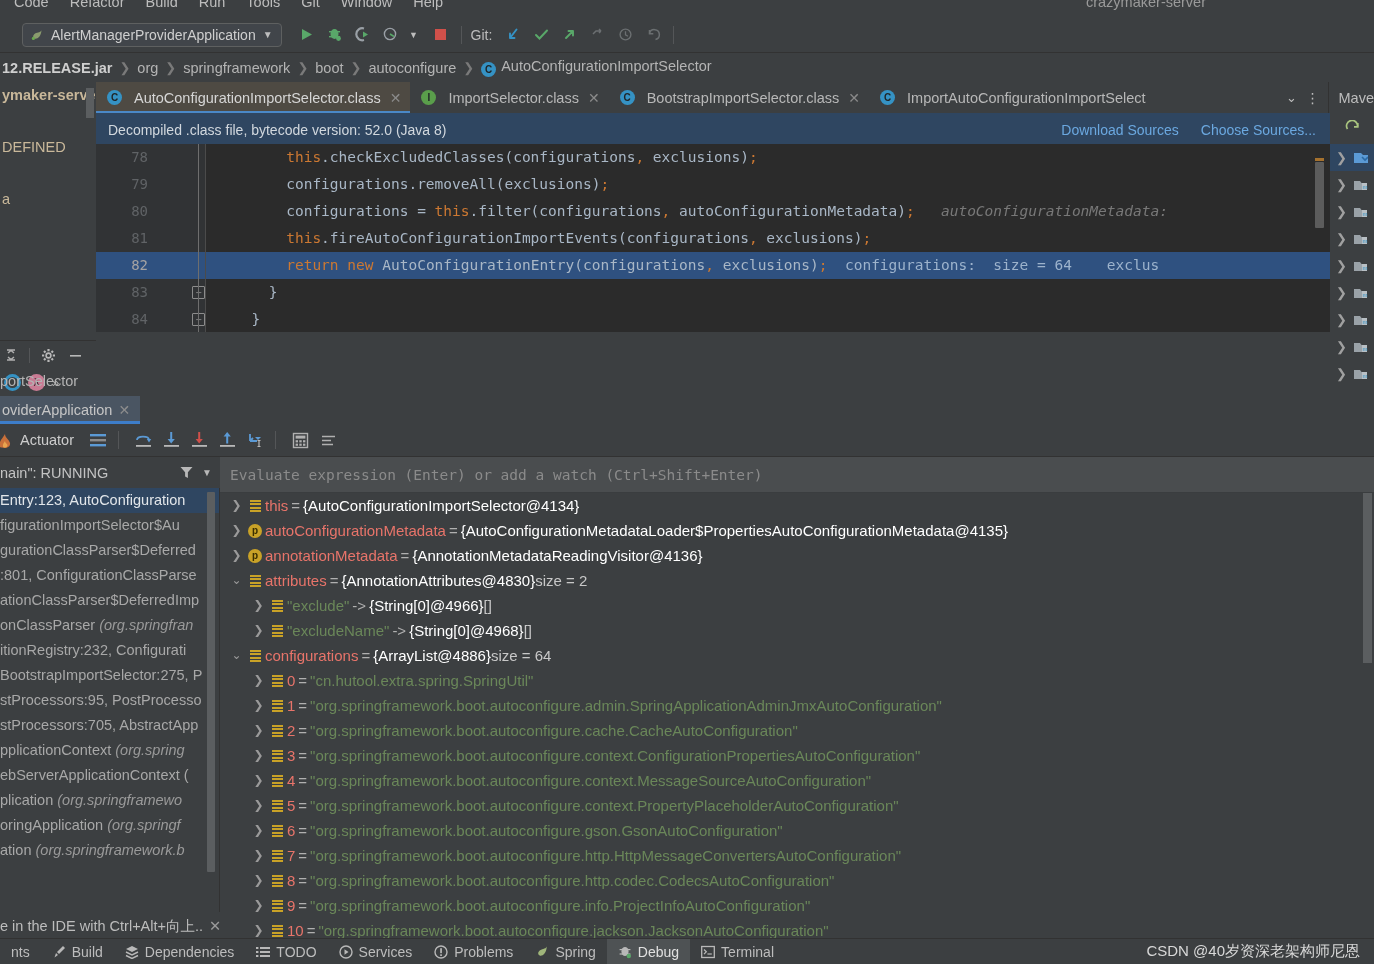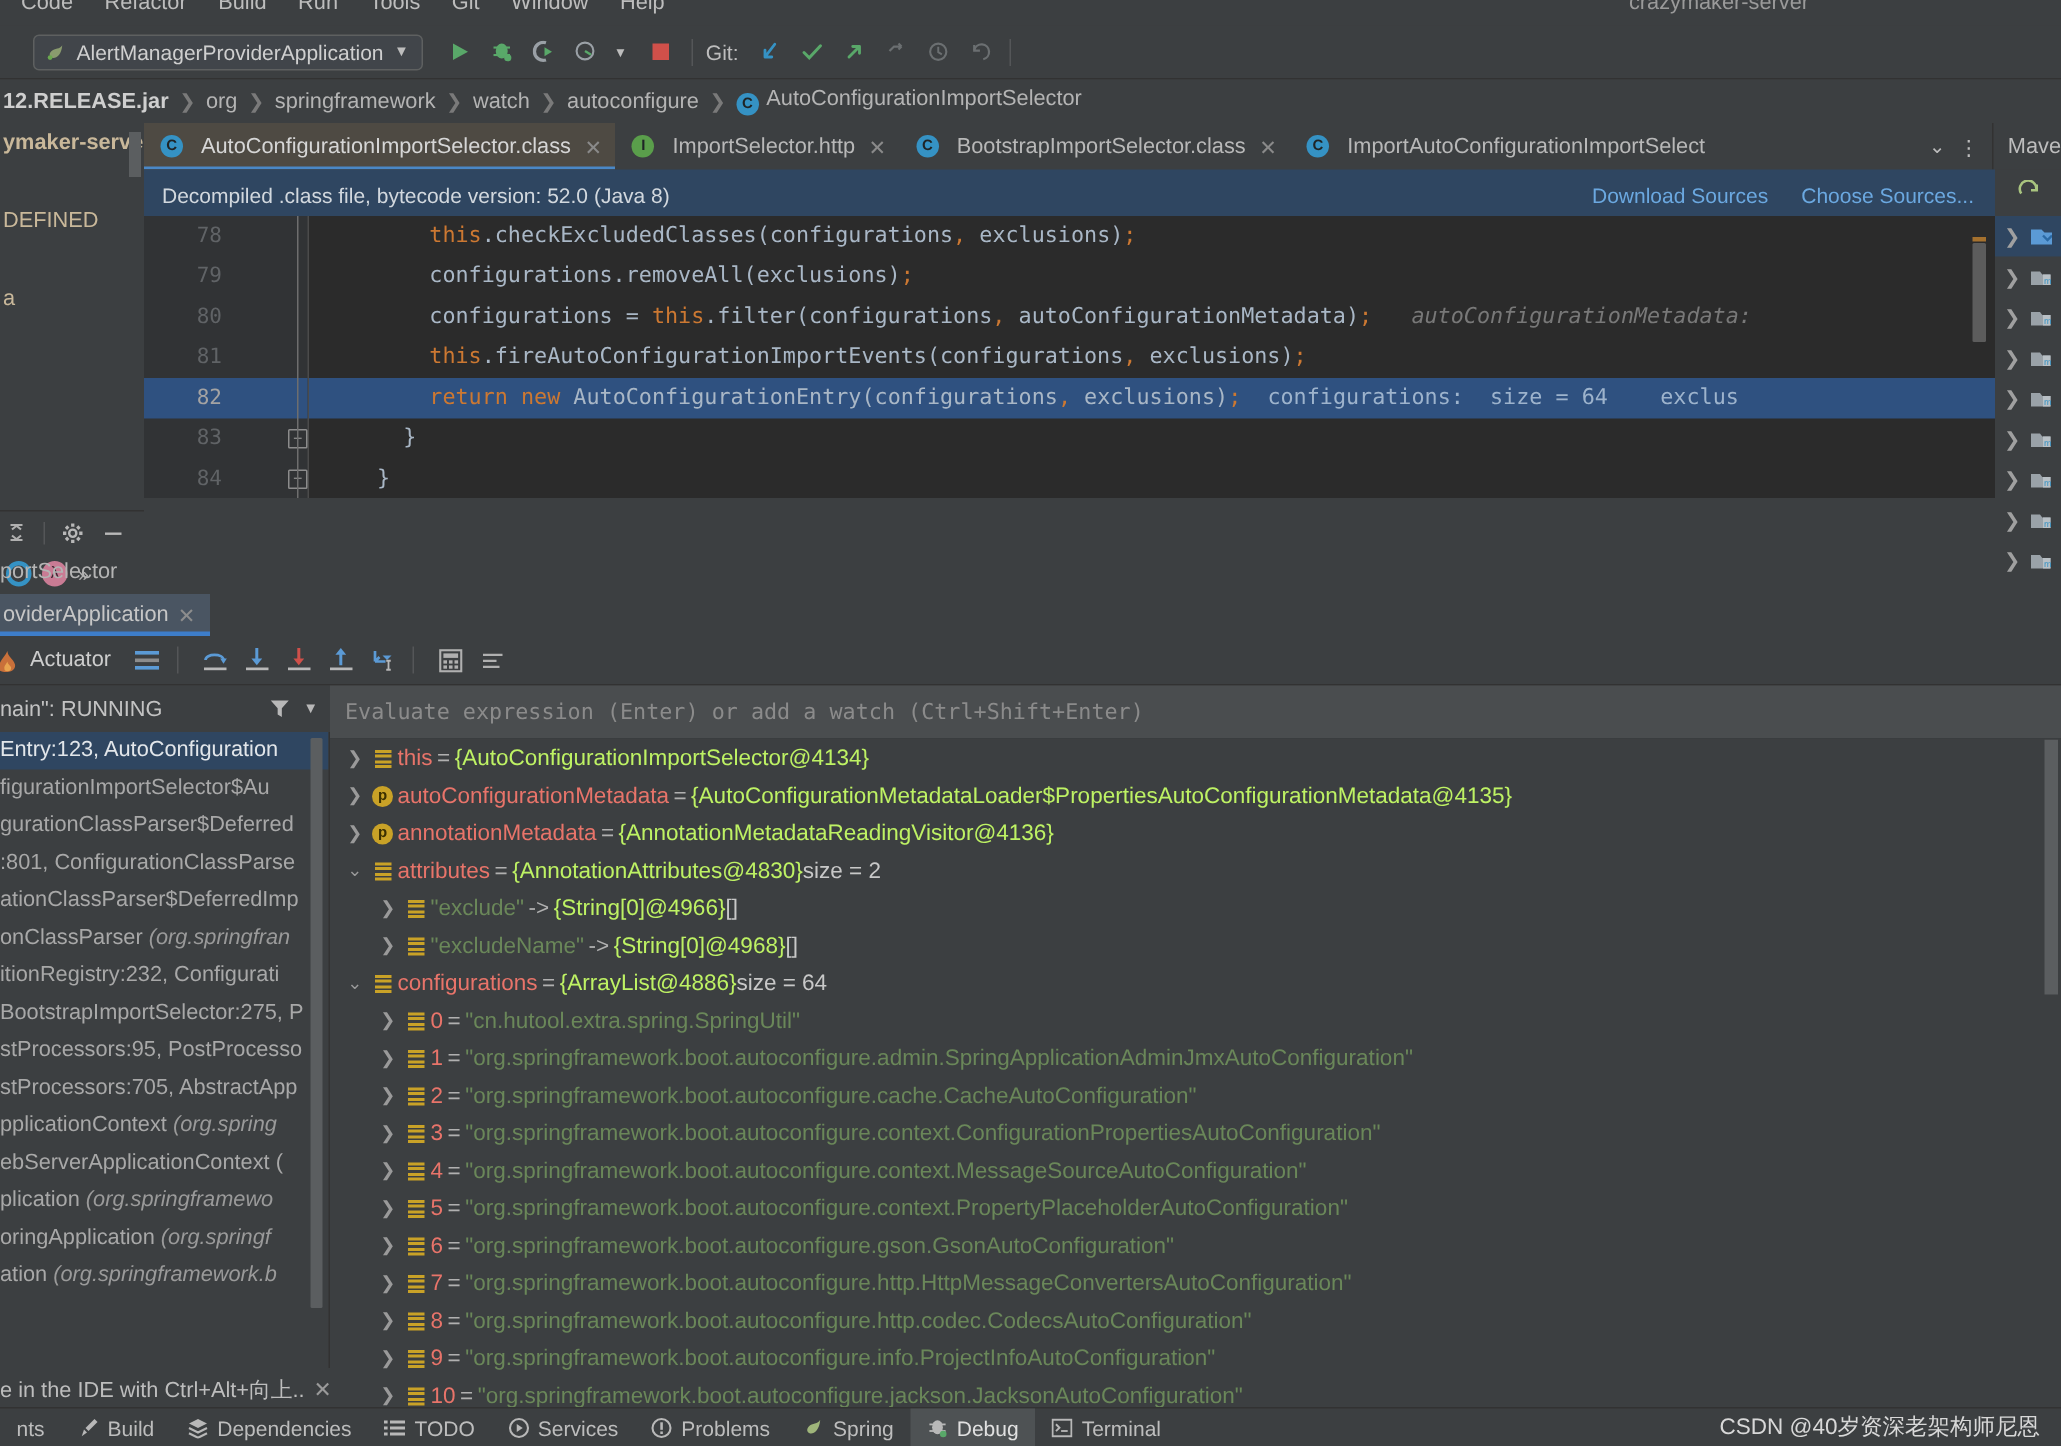--- a/index.html
+++ b/index.html
@@ -211,21 +211,21 @@
   }
   .vars {
     position:absolute; left:220px; top:493px; width:1154px; height:447px;
     background:#3c3f41; overflow:hidden; font-size:15px;
   }
   .var-row { height:25px; line-height:25px; white-space:nowrap; display:flex; align-items:center; }
   .chev { width:17px; display:inline-flex; justify-content:center; color:#9a9a9a; font-size:12px; flex:0 0 auto; }
   .vicon { width:20px; display:inline-flex; justify-content:center; flex:0 0 auto; }
   .vname { color:#e8746a; }
   .veq { color:#b0b0b0; margin:0 3px; }
-  .vval { color:#bef264; }
+  .vval { color:#ffffff; }
   .vstr { color:#6a8759; }
   .vsize { color:#c8c8c8; }
   .vars-scroll { position:absolute; right:2px; top:0; width:9px; height:170px; background:#5b5e60; }
 
   
   .ic-field { display:inline-block; width:11px; height:12px; position:relative; }
   .ic-field i { display:block; height:2px; background:#c9a227; margin-bottom:1.5px; }
   .ic-p { display:inline-flex; width:14px; height:14px; border-radius:50%; background:#c9a227;
           align-items:center; justify-content:center; font-size:10px; font-weight:bold; color:#3b3000; }
 
@@ -339,21 +339,21 @@
     <span class="tb-sep"></span>
   </div>
 
   <div class="breadcrumb" id="breadcrumb">
       <span class="crumb jar"><span>12.RELEASE.jar</span></span>
       <span class="crumb-sep">❯</span>
       <span class="crumb"><span>org</span></span>
       <span class="crumb-sep">❯</span>
       <span class="crumb"><span>springframework</span></span>
       <span class="crumb-sep">❯</span>
-      <span class="crumb"><span>watch</span></span>
+      <span class="crumb"><span>boot</span></span>
       <span class="crumb-sep">❯</span>
       <span class="crumb"><span>autoconfigure</span></span>
       <span class="crumb-sep">❯</span>
       <span class="crumb"><span class="cicon c">C</span><span>AutoConfigurationImportSelector</span></span>
     </div>
 
   <div class="tabstrip">
     <div class="tool-left">
       <span class="ic">
         <svg width="16" height="16" viewBox="0 0 16 16">
@@ -376,21 +376,21 @@
       </span>
     </div>
     <div class="tabs" id="editor-tabs">
         <div class="tab active">
           <span class="cicon c">C</span>
           <span>AutoConfigurationImportSelector.class</span>
           <span class="x">✕</span>
         </div>
         <div class="tab">
           <span class="cicon i">I</span>
-          <span>ImportSelector.http</span>
+          <span>ImportSelector.class</span>
           <span class="x">✕</span>
         </div>
         <div class="tab">
           <span class="cicon c">C</span>
           <span>BootstrapImportSelector.class</span>
           <span class="x">✕</span>
         </div>
         <div class="tab">
           <span class="cicon c">C</span>
           <span>ImportAutoConfigurationImportSelect</span>

